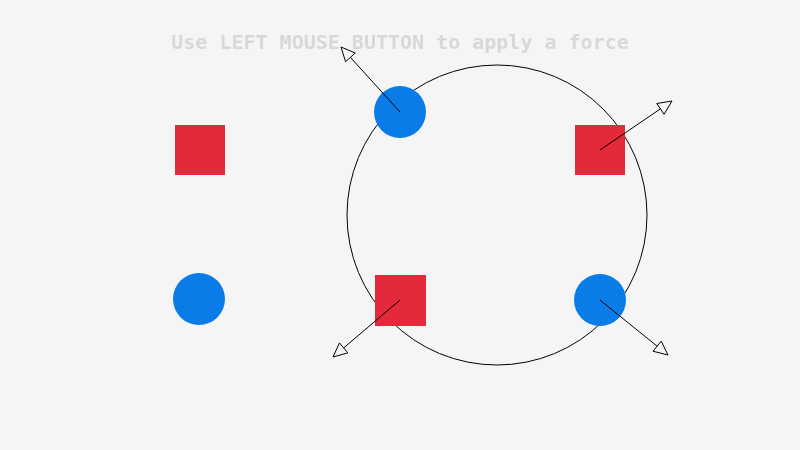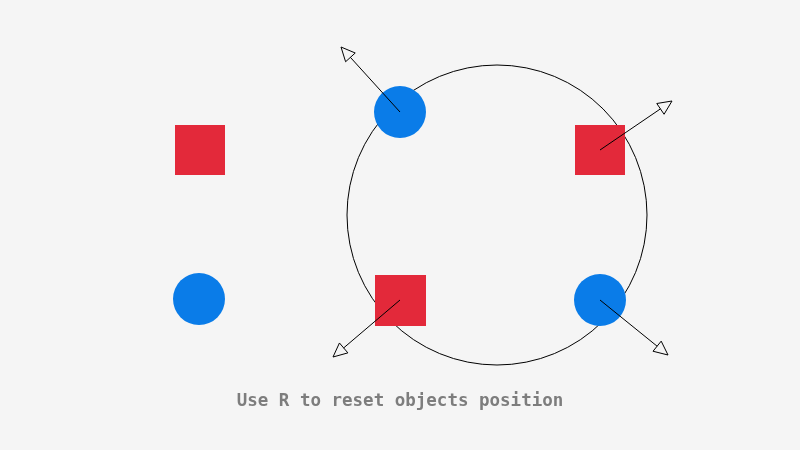--- a/index.html
+++ b/index.html
@@ -58,14 +58,14 @@
       <circle cx="600" cy="300" r="26" fill="#0a7ce8"></circle>
       <line x1="400" y1="112" x2="350.40947829894367" y2="57.36637439714136" stroke="#000000" stroke-width="1"></line>
       <polygon points="341,47 355.22243784047356,52.99768804406036 345.5965187574138,61.73506075022235" fill="none" stroke="#000000" stroke-width="1"></polygon>
       <line x1="600" y1="150" x2="660.4260196805477" y2="108.87673660629393" stroke="#000000" stroke-width="1"></line>
       <polygon points="672,101 664.0830759620413,114.25037032603964 656.7689633990541,103.50310288654822" fill="none" stroke="#000000" stroke-width="1"></polygon>
       <line x1="400" y1="300" x2="343.6632226067365" y2="347.92830315546297" stroke="#000000" stroke-width="1"></line>
       <polygon points="333,357 339.45136335748714,342.97752123090675 347.87508185598585,352.8790850800192" fill="none" stroke="#000000" stroke-width="1"></polygon>
       <line x1="600" y1="300" x2="657.1148449916642" y2="346.1958305079637" stroke="#000000" stroke-width="1"></line>
       <polygon points="668,355 653.0271948703617,351.2496524761196 661.2024951129667,341.1420085398078" fill="none" stroke="#000000" stroke-width="1"></polygon>
     </svg>
-  <div class="instruction instruction-bottom" style="color: rgb(125, 125, 125);">Use R to reset objects position</div>
+  <div class="instruction instruction-top" style="color: rgb(216, 216, 216);">Use LEFT MOUSE BUTTON to apply a force</div>
 </div>
 
 </body></html>

